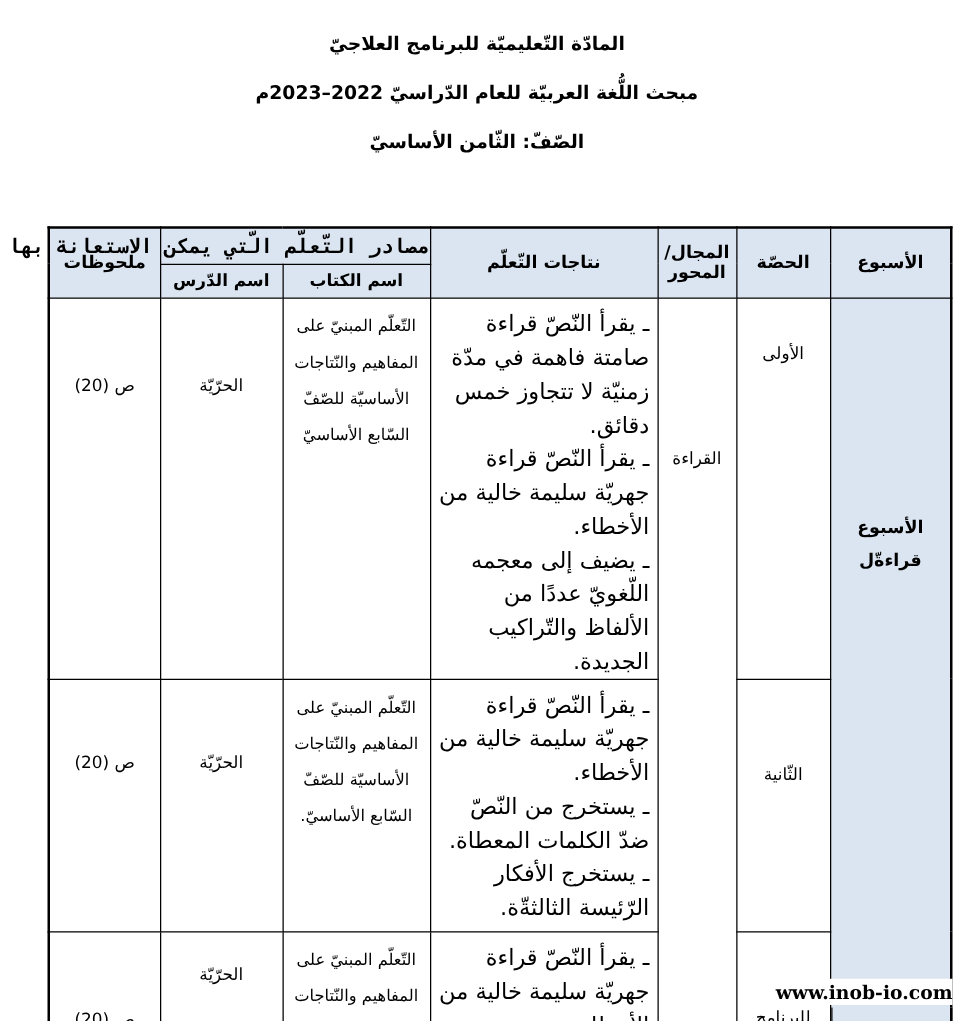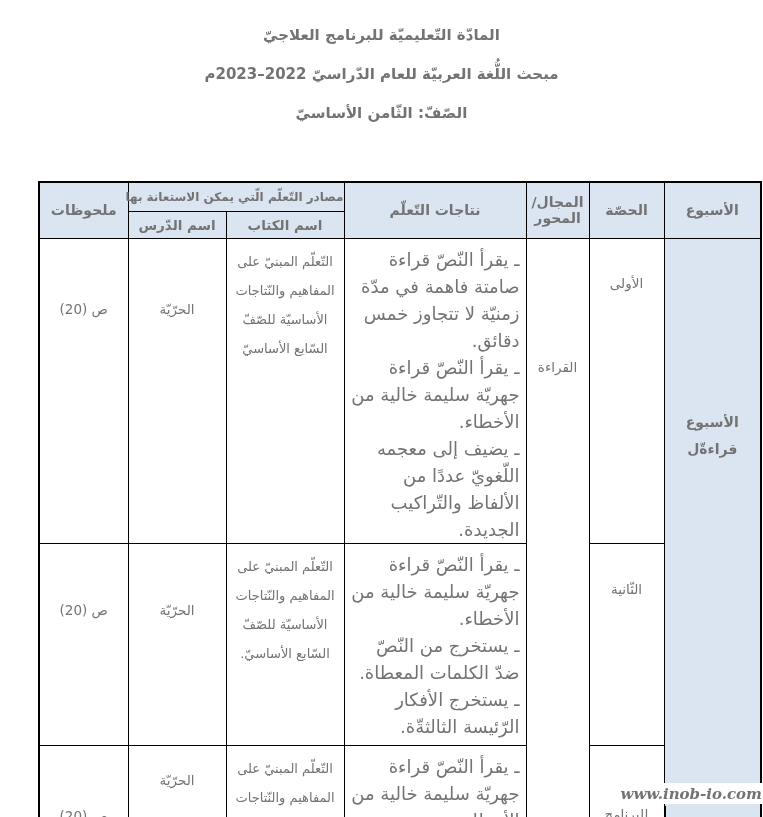--- a/index.html
+++ b/index.html
@@ -1,55 +1,55 @@
 <!DOCTYPE html>
 <html lang="ar"><head>
 <meta charset="utf-8">
 <style>
   html,body { margin:0; padding:0; }
   .page {
     position:relative; width:763px; height:817px; overflow:hidden;
-    background:#ffffff; color:#737373;
+    background:#ffffff; color:#000000;
     font-family:"DejaVu Sans", sans-serif;
   }
   
   .titles {
     position:absolute; top:16px; left:0; width:100%;
     direction:rtl; text-align:center; font-weight:bold; font-size:15px;
   }
   .titles .t { height:39px; line-height:39px; }
   
   table.sched {
     position:absolute; top:181px; left:38px; width:724px;
     border-collapse:collapse; table-layout:fixed; direction:rtl;
     border:2px solid #000;
   }
   .sched th, .sched td { border:1px solid #000; padding:0; vertical-align:middle; }
   .sched th {
     background:#dbe5f1; font-weight:bold; font-size:14px; text-align:center;
   }
-  th.resources-h { font-size:12px; white-space:nowrap; overflow:visible; }
+  th.resources-h { font-size:16px; white-space:nowrap; overflow:visible;font-family:Liberation Mono, monospace; }
   th.sub-h { font-size:13.5px; }
   tr.hr-a { height:29px; }
   tr.hr-b { height:27px; }
   tr.r1 { height:238px; }
   tr.r2 { height:202px; }
   tr.r3 { height:128px; }
   td.week-cell {
     background:#dbe5f1; vertical-align:top; text-align:center;
     font-weight:bold; font-size:14px; line-height:27px; padding-top:170px;
   }
   td.domain-cell {
     vertical-align:top; text-align:center; font-size:13.5px; padding-top:120px;
   }
   td.session-cell, td.lesson-cell, td.notes-cell {
     vertical-align:top; text-align:center; font-size:13.5px;
   }
   tr.r1 td.session-cell { padding-top:36px; }
-  tr.r2 td.session-cell { padding-top:37px;margin-left:24px; }
+  tr.r2 td.session-cell { padding-top:68px;margin-left:24px; }
   tr.r3 td.session-cell { padding-top:60px; }
   tr.r1 td.lesson-cell  { padding-top:62px; }
   tr.r2 td.lesson-cell  { padding-top:58px; }
   tr.r3 td.lesson-cell  { padding-top:26px; }
   tr.r1 td.notes-cell   { padding-top:62px; }
   tr.r2 td.notes-cell   { padding-top:58px; }
   tr.r3 td.notes-cell   { padding-top:62px; }
   td.outcomes-cell {
     vertical-align:top; 
     padding:7px 6px 0 4px; font-size:18px; line-height:27px;
@@ -59,21 +59,21 @@
     padding:8px 4px 0 4px; font-size:13px; line-height:29px;margin-top:33px;
   }
   
   .week-strip {
     position:absolute; left:665px; top:806px; width:94px; height:11px;
     background:#dbe5f1; border-left:1px solid #000; border-right:2px solid #000;
   }
   .watermark {
     position:absolute; top:783px; right:1px; width:142px; height:21px;
     background:#ffffff; display:flex; align-items:center; justify-content:flex-end;
-    font-family:"DejaVu Serif", serif; font-weight:bold; font-style:italic;
+    font-family:"DejaVu Serif", serif; font-weight:bold; 
     font-size:15px; padding-left:4px;
   }
 </style>
 </head>
 <body>
 
 <div class="page">
 
   <div class="titles">
     <div class="t">المادّة التّعليميّة للبرنامج العلاجيّ</div>

